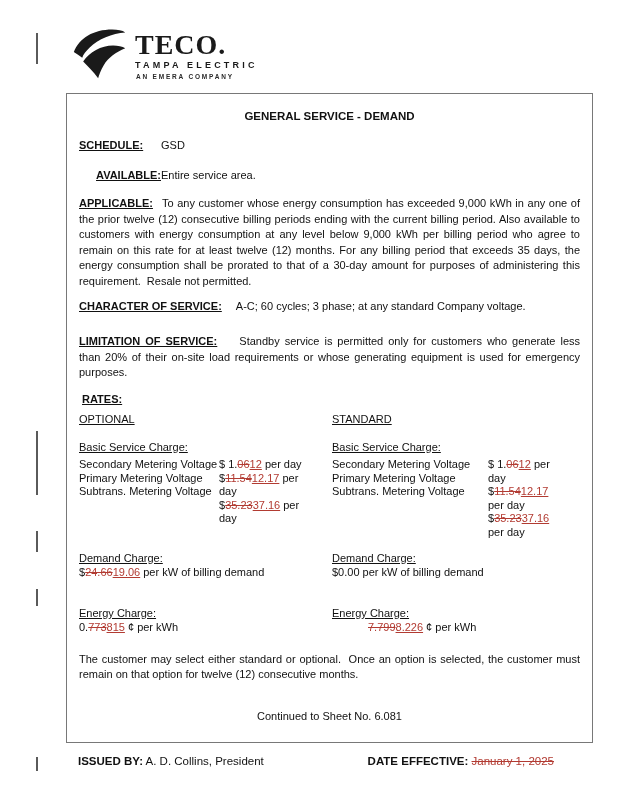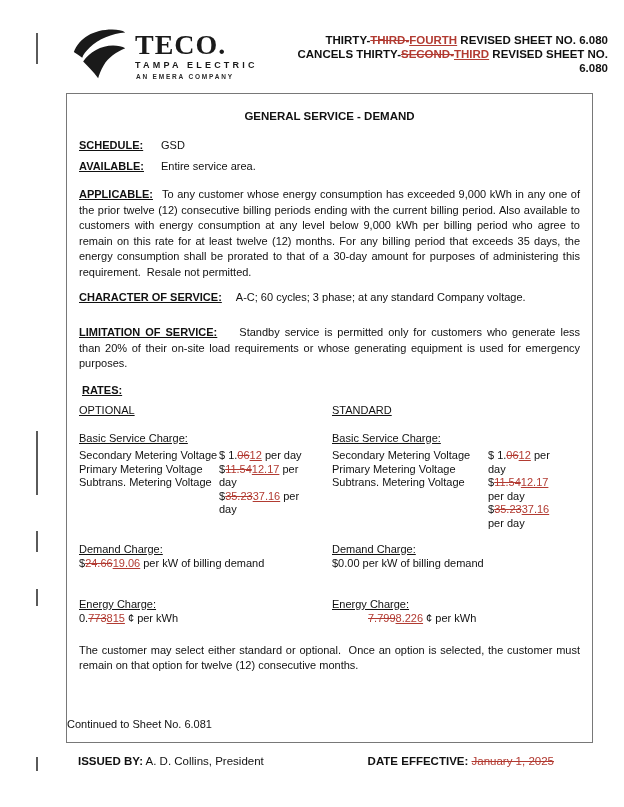--- a/index.html
+++ b/index.html
@@ -29,21 +29,21 @@
   .box{
     position:absolute; left:66px; top:93px; width:527px; height:650px;
     border:1px solid #787878; padding:15px 12px 0 12px;
   }
   .doc-title{ text-align:center; font-weight:bold; font-size:11.5px; line-height:15px; }
   .lbl{ font-weight:bold; text-decoration:underline; }
   .row-tab{ display:flex; }
   .row-tab .tab-lbl{ width:82px; flex:none; }
   .para{ text-align:justify; line-height:15.5px; }
   .schedule-row{ margin-top:14px; line-height:15px; }
-  .available-row{ margin-top:6px; line-height:15px; }
+  .available-row{ margin-top:15px; line-height:15px;text-align:right; }
   .applicable-p{ margin-top:13px; }
   .applicable-p .lbl{ margin-right:9px; }
   .character-row{ margin-top:10px; line-height:15px; }
   .character-row .lbl{ margin-right:14px; }
   .limitation-p{ margin-top:20px; }
   .limitation-p .lbl{ margin-right:22px; }
   .rates-h{ margin-top:12px; margin-left:3px; }
   
   .rates-grid{
     margin-top:8px; display:grid; grid-template-columns:253px 1fr;
@@ -55,21 +55,21 @@
   .meter-labels div{ line-height:13.5px; }
   .std .meter-labels{ width:140px; flex:none; }
   .opt .meter-labels{ width:156px; flex:none; }
   .meter-values{ line-height:13.5px; }
   .std .meter-values{ width:106px; }
   .opt .meter-values{ width:92px; }
   .charge-h{ text-decoration:underline; line-height:14px; }
   .charge-v{ line-height:14px; }
   .opt-energy-v{ margin-left:36px; }
   .note-p{ margin-top:18px; }
-  .continued{ position:absolute; left:0; right:0; bottom:12px; }
+  .continued{ position:absolute; left:0; right:0; bottom:20px; text-align:center; }
   
   .footer{
     position:absolute; left:0; right:12px; top:755px;
     display:flex; justify-content:space-between; padding:0 58px 0 78px;
     font-size:11.5px;
   }
   .footer .f-lbl{ font-weight:bold; }
   .footer .del{ font-weight:normal; }
 </style>
 </head>
@@ -90,25 +90,20 @@
         <path fill="#1a1a1a" d="M13 37 C20 27 32 20 45 20 C50 20 55 21 58 23 C48 27 40 33 35 41 C32 46 30 51 29 55 C24 48 18 42 13 37 Z"></path>
       </svg>
     </span>
     <span class="logo-text">
       <div class="logo-name">TECO.</div>
       <div class="logo-sub">TAMPA ELECTRIC</div>
       <div class="logo-tag">AN EMERA COMPANY</div>
     </span>
   </div>
 
-  <div class="sheet-info">
-    <div><span>THIRTY-</span><span class="del">THIRD-</span><span class="ins">FOURTH</span><span> REVISED SHEET NO. 6.080</span></div>
-    <div><span>CANCELS THIRTY-</span><span class="del">SECOND-</span><span class="ins">THIRD</span><span> REVISED SHEET NO.</span></div>
-    <div>6.080</div>
-  </div>
 
   <div class="box">
 
     <div class="doc-title">GENERAL SERVICE - DEMAND</div>
 
     <div class="row-tab schedule-row">
       <span class="lbl tab-lbl">SCHEDULE:</span>
       <span>GSD</span>
     </div>
 

